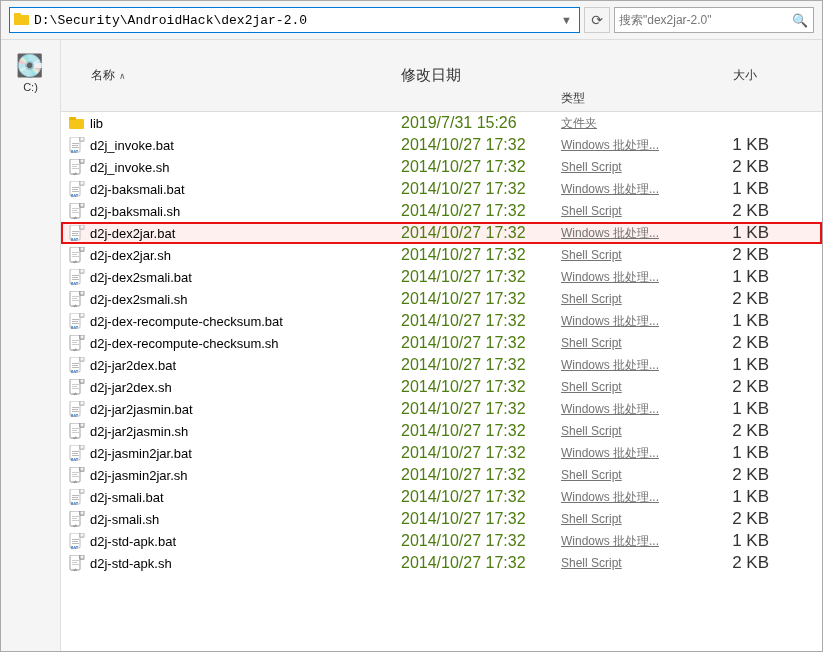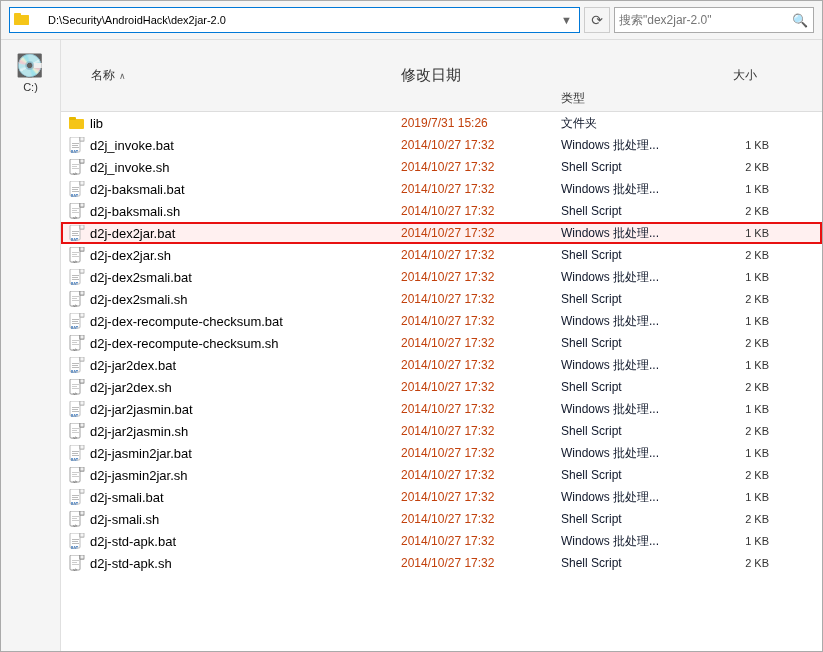--- a/index.html
+++ b/index.html
@@ -38,25 +38,24 @@
       border: 1px solid #0078d7;
       background: #fff;
       height: 26px;
       padding: 0 4px;
       gap: 4px;
     }
 
     .address-input {
       border: none;
       outline: none;
-      font-size: 11px;
+      font-size: 13px;
       flex: 1;
       background: transparent;
-      font-family: Liberation Sans, sans-serif;
-      margin-left: 14px;
+      font-family: Liberation Mono, monospace;
     }
 
     .address-chevron {
       color: #666;
       font-size: 11px;
       cursor: pointer;
       padding: 0 3px;
     }
 
     .refresh-btn {
@@ -221,37 +220,38 @@
       width: 16px;
       height: 16px;
       flex-shrink: 0;
       display: inline-flex;
       align-items: center;
       justify-content: center;
     }
 
     .file-cell-date {
       width: 160px;
-      font-size: 12px;
-      color: #c2410c;
+      font-size: 16px;
+      color: #4d7c0f;
       white-space: nowrap;
     }
 
     .file-cell-type {
       width: 140px;
       font-size: 12px;
-      color: #0f172a;
+      color: #737373;
       white-space: nowrap;
       overflow: hidden;
       text-overflow: ellipsis;
+      text-decoration: underline;
     }
 
     .file-cell-size {
       width: 80px;
-      font-size: 11px;
+      font-size: 17px;
       color: #333;
       text-align: right;
       padding-right: 12px;
     }
 
     .sort-arrow {
       font-size: 9px;
       color: #666;
     }
 

